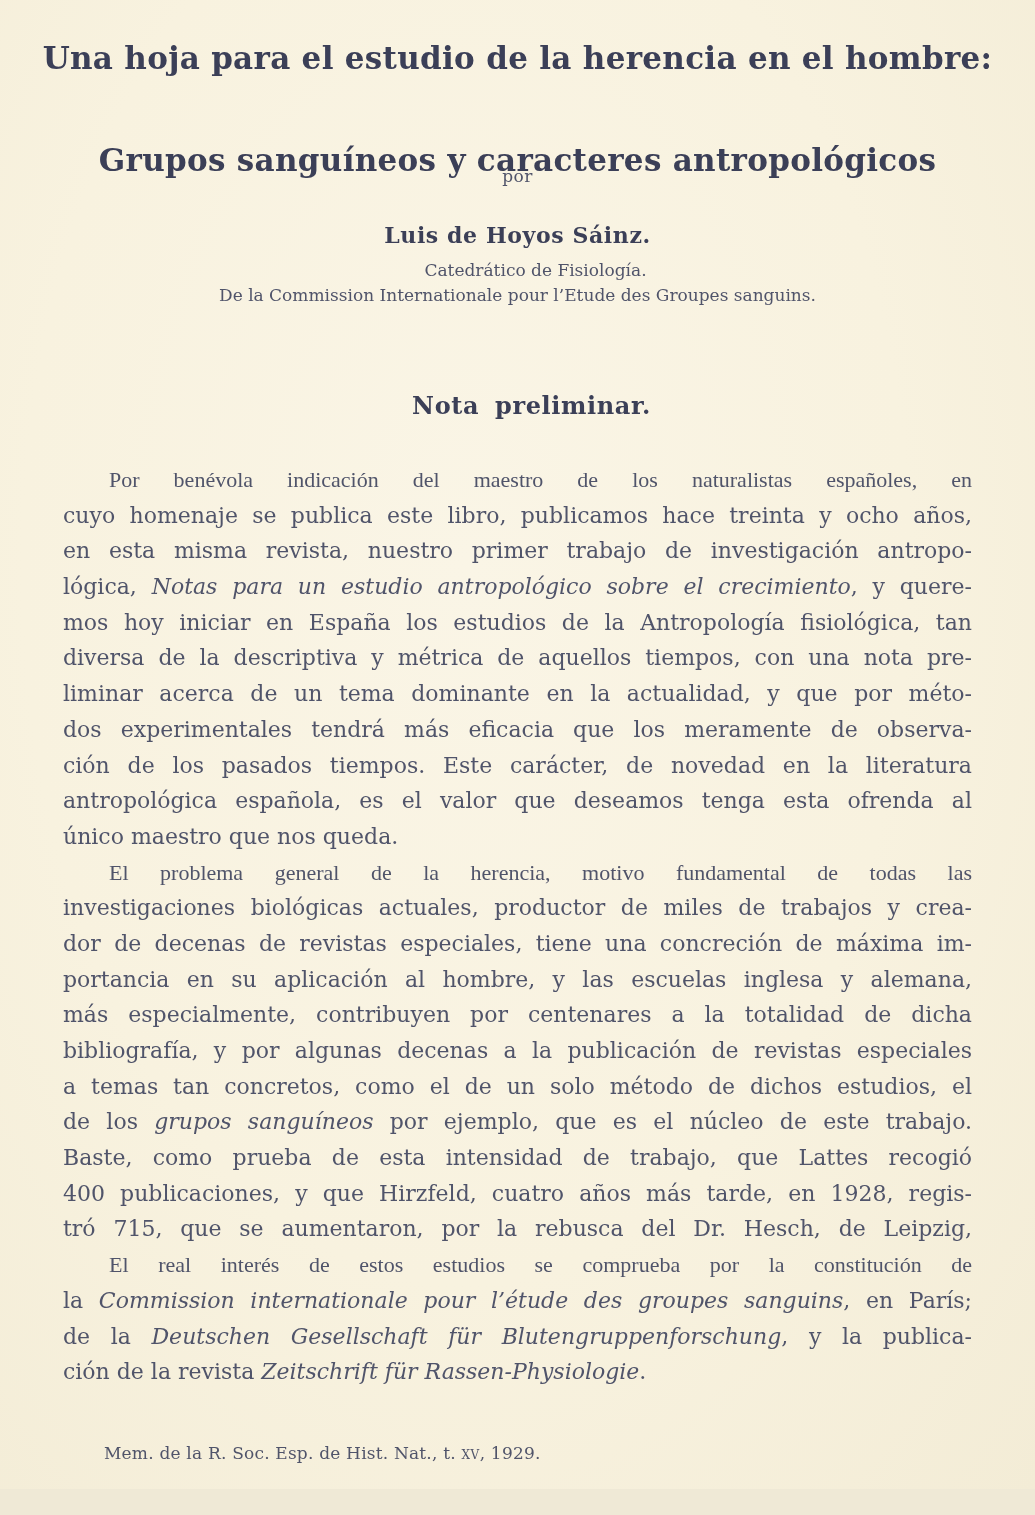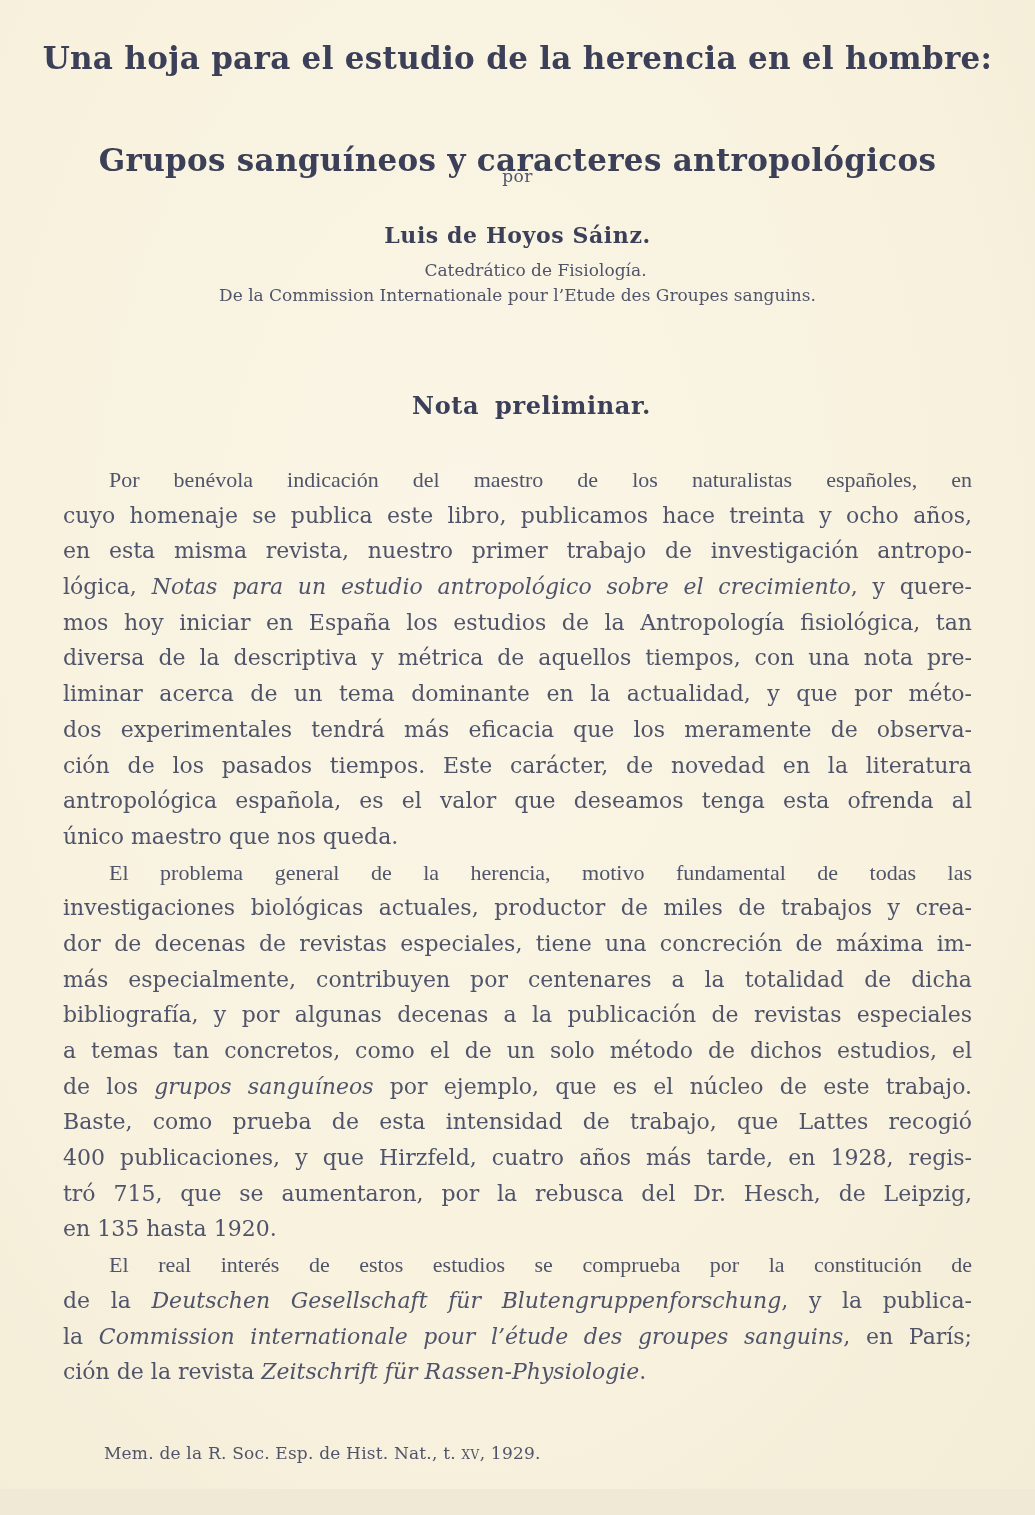--- a/index.html
+++ b/index.html
@@ -109,32 +109,32 @@
         <div class="line"><span>liminar acerca de un tema dominante en la actualidad, y que por méto-</span></div>
         <div class="line"><span>dos experimentales tendrá más eficacia que los meramente de observa-</span></div>
         <div class="line"><span>ción de los pasados tiempos. Este carácter, de novedad en la literatura</span></div>
         <div class="line"><span>antropológica española, es el valor que deseamos tenga esta ofrenda al</span></div>
         <div class="line last"><span>único maestro que nos queda.</span></div>
       </div>
       <div class="paragraph">
         <div class="line indent"><span>El problema general de la herencia, motivo fundamental de todas las</span></div>
         <div class="line"><span>investigaciones biológicas actuales, productor de miles de trabajos y crea-</span></div>
         <div class="line"><span>dor de decenas de revistas especiales, tiene una concreción de máxima im-</span></div>
+        <div class="line"><span>portancia en su aplicación al hombre, y las escuelas inglesa y alemana,</span></div>
         <div class="line"><span>más especialmente, contribuyen por centenares a la totalidad de dicha</span></div>
         <div class="line"><span>bibliografía, y por algunas decenas a la publicación de revistas especiales</span></div>
         <div class="line"><span>a temas tan concretos, como el de un solo método de dichos estudios, el</span></div>
         <div class="line"><span>de los </span><span class="it">grupos sanguíneos</span><span> por ejemplo, que es el núcleo de este trabajo.</span></div>
         <div class="line"><span>Baste, como prueba de esta intensidad de trabajo, que Lattes recogió</span></div>
         <div class="line"><span>400 publicaciones, y que Hirzfeld, cuatro años más tarde, en 1928, regis-</span></div>
         <div class="line"><span>tró 715, que se aumentaron, por la rebusca del Dr. Hesch, de Leipzig,</span></div>
-        <div class="line last"><span>en 135 hasta 1920.</span></div>
       </div>
       <div class="paragraph">
         <div class="line indent"><span>El real interés de estos estudios se comprueba por la constitución de</span></div>
+        <div class="line"><span>la </span><span class="it">Commission internationale pour l’étude des groupes sanguins</span><span>, en París;</span></div>
         <div class="line"><span>de la </span><span class="it">Deutschen Gesellschaft für Blutengruppenforschung</span><span>, y la publica-</span></div>
-        <div class="line"><span>la </span><span class="it">Commission internationale pour l’étude des groupes sanguins</span><span>, en París;</span></div>
         <div class="line last"><span>ción de la revista </span><span class="it">Zeitschrift für Rassen-Physiologie</span><span>.</span></div>
       </div>
     </div>
 
   <div class="footer-citation"><span>Mem. de la R. Soc. Esp. de Hist. Nat., t. </span><span class="sc">xv</span><span>, 1929.</span></div>
 
 </div>
 
 </body></html>

